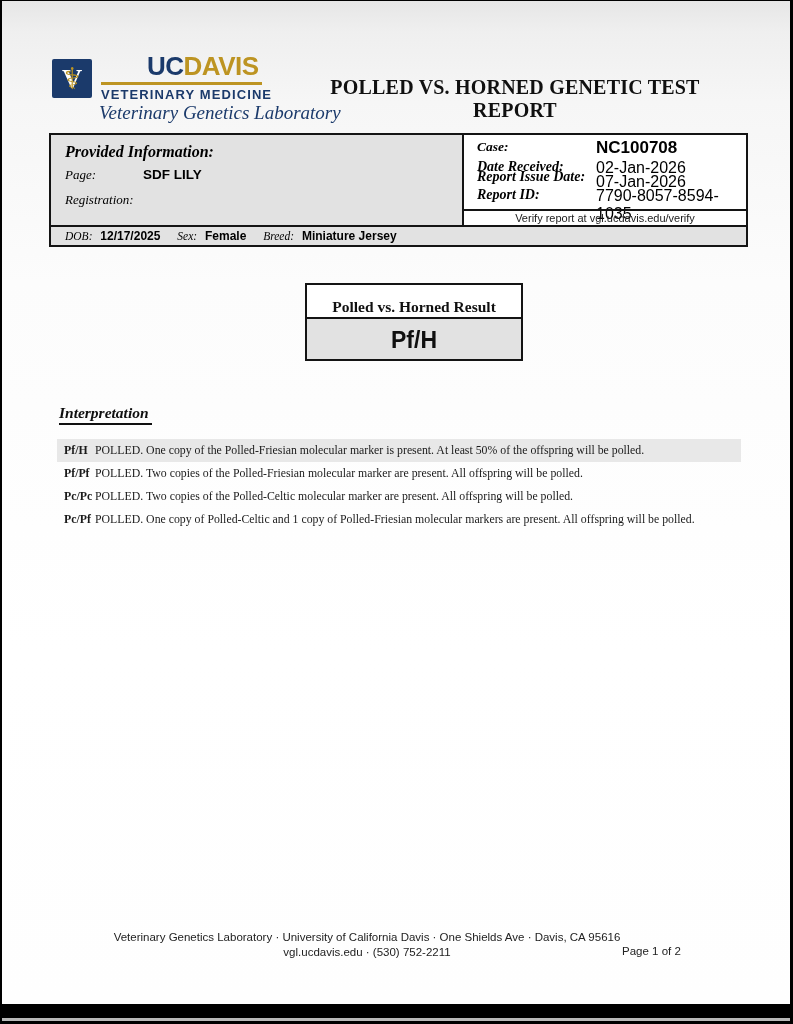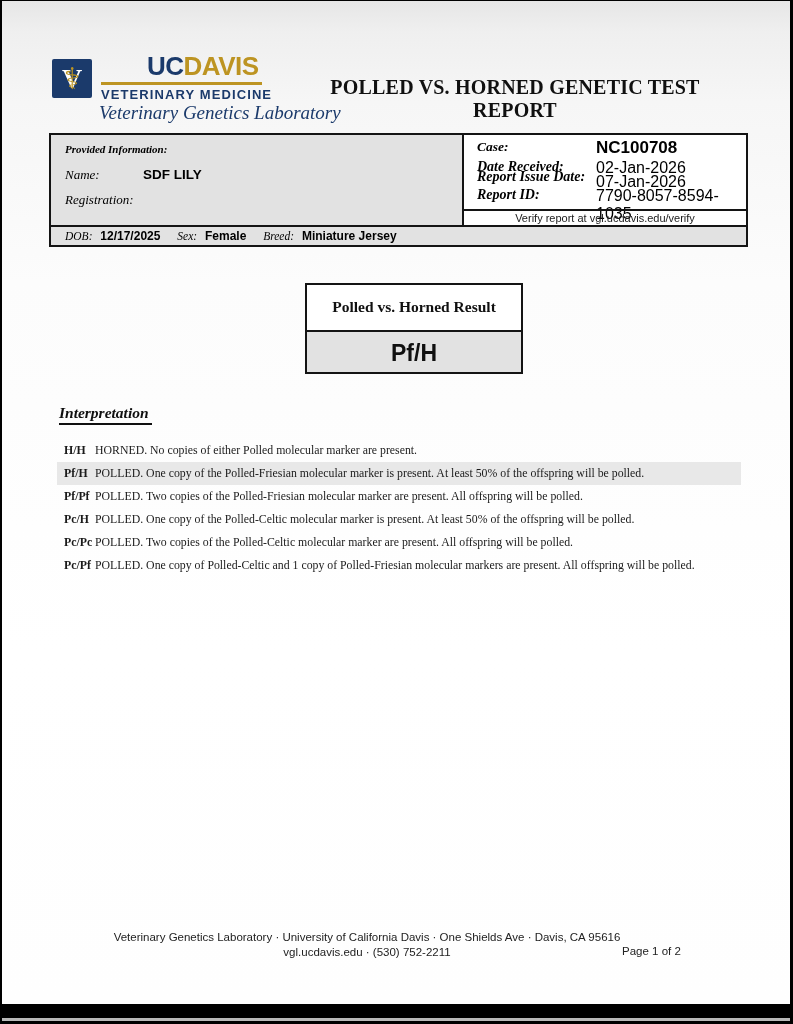--- a/index.html
+++ b/index.html
@@ -29,21 +29,21 @@
   .report-title { left:293px; top:75px; width:440px; text-align:center;
                   font-weight:bold; font-size:20px; letter-spacing:0.2px; color:#101010; }
 
   
   .info-box { left:47px; top:132px; width:699px; border:2px solid #141414; background:#fff; }
   .info-top { display:flex; height:90px; }
   .info-left { width:413px; background:#e2e2e2; border-right:2px solid #141414; position:relative; }
   .lbl-bi { font-weight:bold; font-style:italic; }
   .lbl-i  { font-style:italic; }
   .val-sans { font-family:"Liberation Sans",sans-serif; font-weight:bold; }
-  .provided  { left:14px; top:8px;  font-size:11px; }
+  .provided  { left:14px; top:8px;  font-size:16px; }
   .name-lbl  { left:14px; top:32px; font-size:13px; }
   .name-val  { left:92px; top:32px; font-size:13.5px; }
   .reg-lbl   { left:14px; top:57px; font-size:13px; }
   .info-right { flex:1; position:relative; background:#fff; }
   .r-lbl { left:13px; font-weight:bold; font-style:italic; font-size:14px; }
   .r-val { left:132px; font-family:"Liberation Sans",sans-serif; font-size:16px; }
   .case-lbl { top:4px;  font-size:13.5px; }
   .case-val { top:3px;  font-weight:bold; font-size:17px; }
   .recv-lbl { top:24px; } .recv-val { top:24px; }
   .issue-lbl{ top:34px; } .issue-val{ top:38px; }
@@ -51,21 +51,21 @@
   .verify-row { position:absolute; left:0; right:0; bottom:0; height:16px; border-top:2px solid #141414;
                 text-align:center; font-family:"Liberation Sans",sans-serif; font-size:11px; line-height:15px; color:#1a1a1a; }
   .info-dob { border-top:2px solid #141414; background:#e2e2e2; height:20px; line-height:19px;
               padding-left:14px; font-size:11.5px; white-space:nowrap; }
   .info-dob .lbl-i { font-size:11.5px; }
   .info-dob .val-sans { font-size:12px; }
   .sp-l { margin-left:14px; } .sp-s { margin-left:5px; }
 
   
   .result-box  { left:303px; top:282px; width:218px; border:2px solid #141414; background:#fff; }
-  .result-title{ height:45px; line-height:43px; text-align:center; font-weight:bold; font-size:15.5px; color:#101010; }
+  .result-title{ height:32px; line-height:43px; text-align:center; font-weight:bold; font-size:15.5px; color:#101010; }
   .result-value{ height:42px; line-height:42px; text-align:center; background:#e2e2e2; border-top:2px solid #141414;
                  font-family:"Liberation Sans",sans-serif; font-weight:bold; font-size:23px; color:#101010; }
 
   
   .interp-heading { left:57px; top:403px; font-weight:bold; font-style:italic; font-size:15.5px; color:#101010;
                     display:inline-block; border-bottom:2px solid #101010; padding:0 3px 1px 0; }
   .interp-list { left:55px; top:438px; width:684px; }
   .interp-row  { height:23px; display:flex; align-items:center; font-size:11.8px; color:#1a1a1a; }
   .interp-row.hl { background:#e8e8e8; }
   .interp-row .code { width:29px; margin-left:7px; font-weight:bold; flex:none; }
@@ -94,21 +94,21 @@
   <div class="abs logo-rule"></div>
   <div class="abs logo-vm">VETERINARY MEDICINE</div>
   <div class="abs logo-vgl">Veterinary Genetics Laboratory</div>
 
   <div class="abs report-title">POLLED VS. HORNED GENETIC TEST REPORT</div>
 
   <div class="abs info-box">
     <div class="info-top">
       <div class="info-left">
         <span class="abs lbl-bi provided">Provided Information:</span>
-        <span class="abs lbl-i name-lbl">Name:</span>
+        <span class="abs lbl-i name-lbl">Page:</span>
         <span class="abs val-sans name-val">SDF LILY</span>
         <span class="abs lbl-i reg-lbl">Registration:</span>
       </div>
       <div class="info-right">
         <span class="abs r-lbl case-lbl">Case:</span>
         <span class="abs r-val case-val">NC100708</span>
         <span class="abs r-lbl recv-lbl">Date Received:</span>
         <span class="abs r-val recv-val">02-Jan-2026</span>
         <span class="abs r-lbl issue-lbl">Report Issue Date:</span>
         <span class="abs r-val issue-val">07-Jan-2026</span>
@@ -127,35 +127,27 @@
     </div>
   </div>
 
   <div class="abs result-box">
     <div class="result-title">Polled vs. Horned Result</div>
     <div class="result-value">Pf/H</div>
   </div>
 
   <div class="abs interp-heading">Interpretation</div>
   <div class="abs interp-list">
-    <div class="interp-row">
-      <span class="code">H/H</span>
-      <span class="desc">HORNED. No copies of either Polled molecular marker are present.</span>
-    </div>
     <div class="interp-row hl">
       <span class="code">Pf/H</span>
       <span class="desc">POLLED.  One copy of the Polled-Friesian molecular marker is present.  At least 50% of the offspring will be polled.</span>
     </div>
     <div class="interp-row">
       <span class="code">Pf/Pf</span>
       <span class="desc">POLLED.  Two copies of the Polled-Friesian molecular marker are present.  All offspring will be polled.</span>
-    </div>
-    <div class="interp-row">
-      <span class="code">Pc/H</span>
-      <span class="desc">POLLED.  One copy of the Polled-Celtic molecular marker is present.  At least 50% of the offspring will be polled.</span>
     </div>
     <div class="interp-row">
       <span class="code">Pc/Pc</span>
       <span class="desc">POLLED. Two copies of the Polled-Celtic molecular marker are present.  All offspring will be polled.</span>
     </div>
     <div class="interp-row">
       <span class="code">Pc/Pf</span>
       <span class="desc">POLLED. One copy of Polled-Celtic and 1 copy of Polled-Friesian molecular markers are present. All offspring will be polled.</span>
     </div>
   </div>

